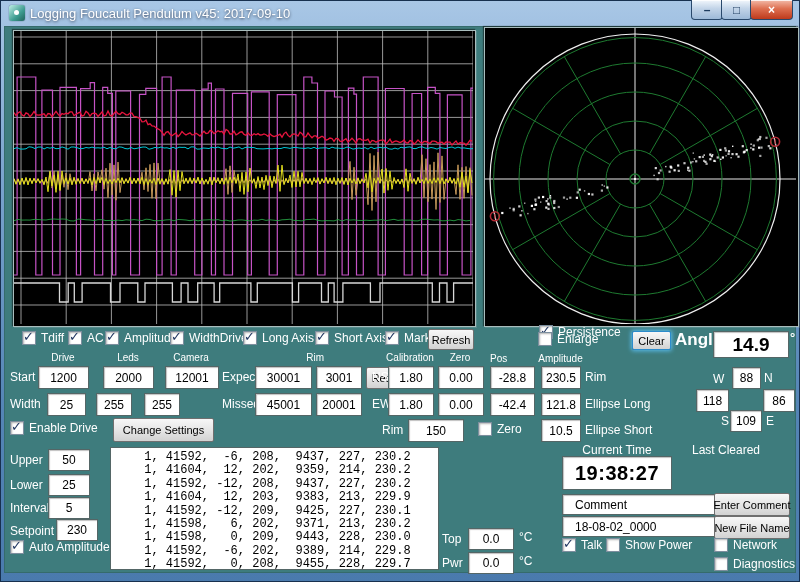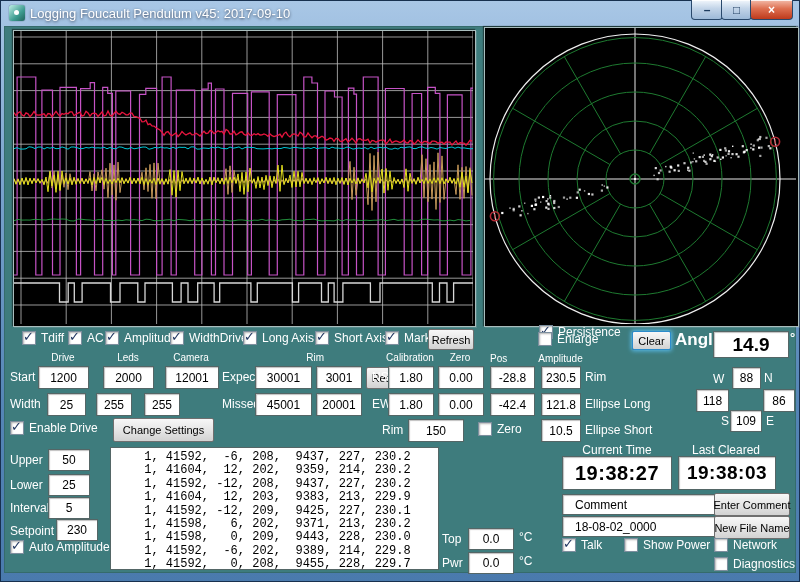--- a/index.html
+++ b/index.html
@@ -370,30 +370,29 @@
   <div class="lab" style="left:442px;top:532px;">Top</div>
   <div class="fld" style="left:468px;top:528px;width:44px;height:20px;">0.0</div>
   <div class="lab" style="left:519px;top:530px;">°C</div>
   <div class="lab" style="left:442px;top:556px;">Pwr</div>
   <div class="fld" style="left:468px;top:552px;width:44px;height:20px;">0.0</div>
   <div class="lab" style="left:519px;top:554px;">°C</div>
 
   <div class="lab" style="left:562px;top:443px;width:110px;text-align:center;">Current Time</div>
   <div class="fld time" style="left:562px;top:456px;width:108px;height:32px;">19:38:27</div>
   <div class="lab" style="left:678px;top:443px;width:96px;text-align:center;">Last Cleared</div>
-  <div class="fld time" style="left:678px;top:456px;width:96px;height:32px;font-size:19px;">19:38:03</div>
   <div class="fld left" style="left:562px;top:494px;width:148px;height:19px;">Comment</div>
   <div class="btn" style="left:714px;top:493px;width:74px;height:21px;">Enter Comment</div>
   <div class="fld left" style="left:562px;top:516px;width:148px;height:19px;">18-08-02_0000</div>
   <div class="btn" style="left:714px;top:516px;width:74px;height:21px;">New File Name</div>
   <div class="cb checked" style="left:562px;top:538px;">
       <span class="box"></span>
       <span>Talk</span>
     </div>
-  <div class="cb" style="left:624px;top:538px;">
+  <div class="cb" style="left:606px;top:538px;">
       <span class="box"></span>
       <span>Show Power</span>
     </div>
   <div class="cb" style="left:714px;top:538px;">
       <span class="box"></span>
       <span>Network</span>
     </div>
   <div class="cb" style="left:714px;top:557px;">
       <span class="box"></span>
       <span>Diagnostics</span>

